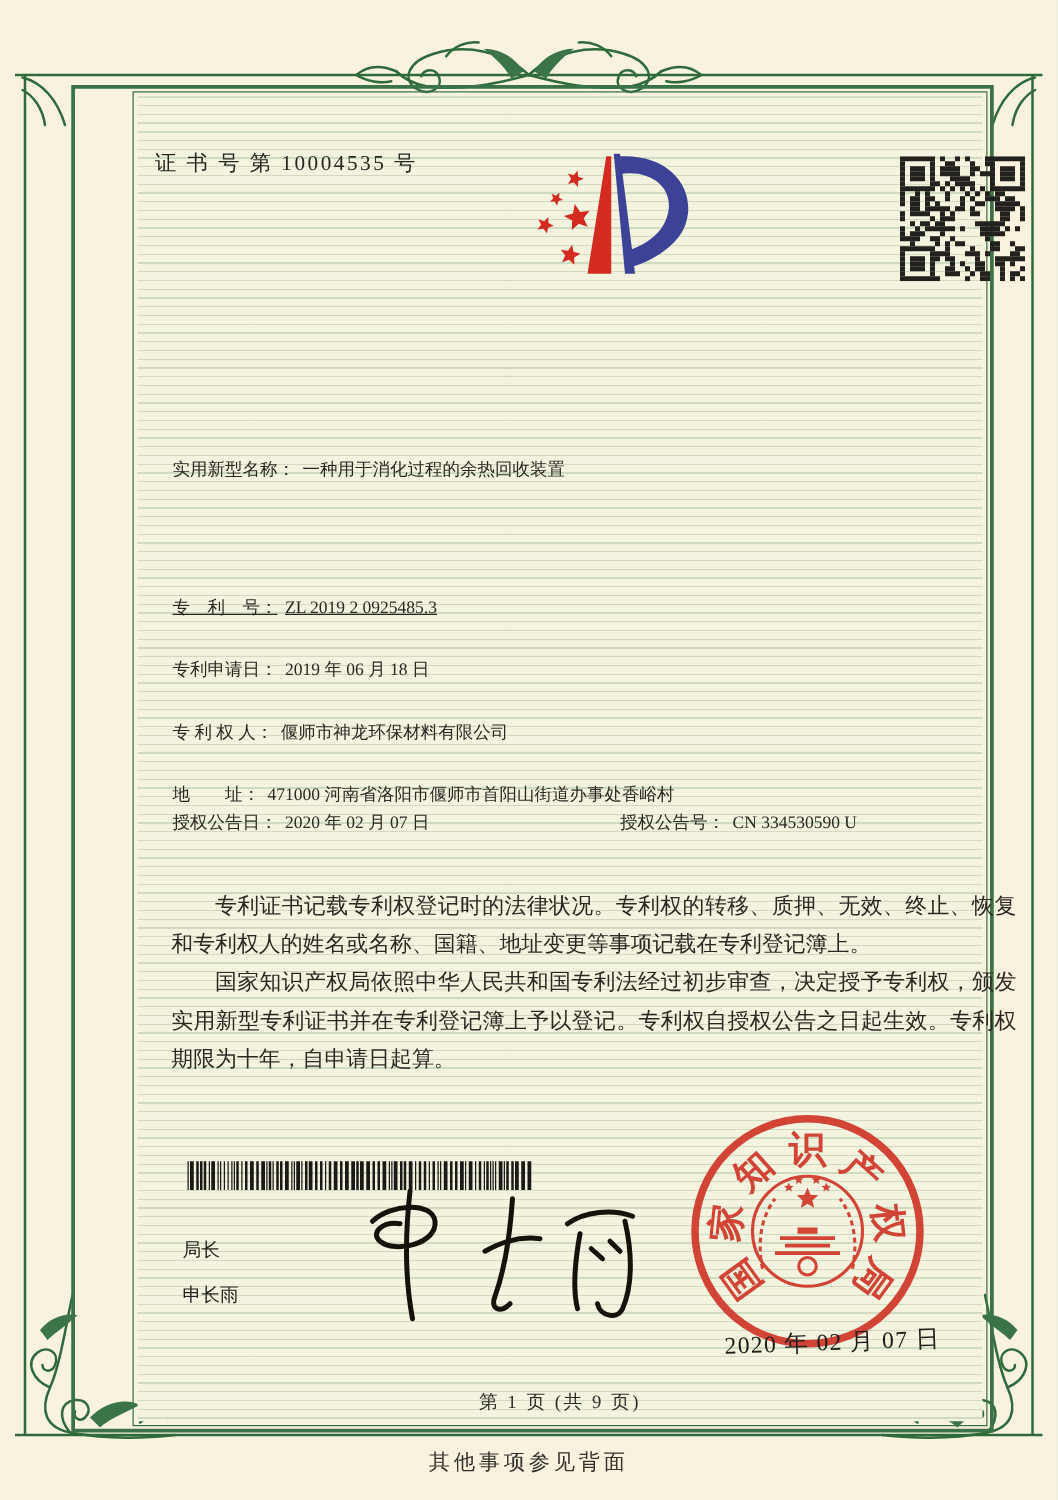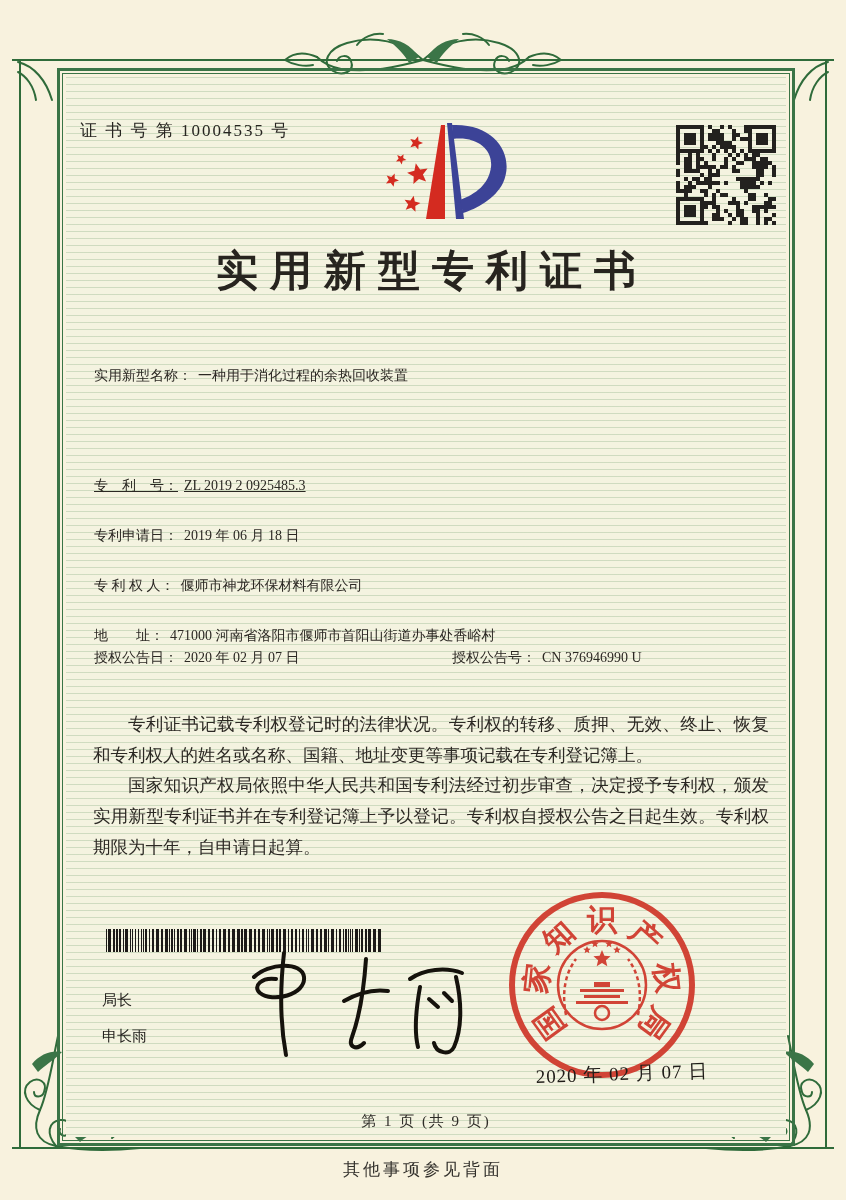--- a/index.html
+++ b/index.html
@@ -11,21 +11,21 @@
   .f-bottom{left:12px;right:12px;top:1147px;height:2px;}
   .f-left{left:19px;top:60px;height:1088px;width:2px;}
   .f-right{right:19px;top:60px;height:1088px;width:2px;}
   .top-flourish{position:absolute;left:calc(50% - 170px);top:27px;width:340px;height:66px;}
   .curl{position:absolute;width:40px;height:46px;top:56px;}
   .curl.tl{left:16px;} .curl.tr{right:16px;transform:scaleX(-1);}
   .orn{position:absolute;width:130px;height:124px;top:1034px;}
   .orn.bl{left:12px;} .orn.br{right:12px;transform:scaleX(-1);}
   
   .outer-border{position:absolute;left:57px;top:68px;width:732px;height:1072px;border:3px solid #3a7446;}
-  .inner-border{position:absolute;inset:2px;border:1px solid #3a7446;}
+  .inner-border{position:absolute;inset:2px;border:1px solid #3a7446;margin-left:44px;}
   .panel{position:absolute;inset:3px;background-color:#f4f3e0;
          background-image:repeating-linear-gradient(180deg,rgba(122,164,118,.30) 0 1px,rgba(0,0,0,0) 1px 7px);}
   
   .cert-no{position:absolute;left:14px;top:42px;font-size:17px;letter-spacing:2px;color:#262420;}
   .logo{position:absolute;left:290px;top:32px;width:190px;height:130px;}
   .qr{position:absolute;left:610px;top:48px;width:100px;height:100px;}
   .title{position:absolute;left:0;right:0;top:166px;margin:0;text-align:center;
          font-size:42px;font-weight:bold;letter-spacing:12px;text-indent:12px;color:#27241f;}
   .field{position:absolute;left:28px;right:20px;font-size:14px;white-space:nowrap;color:#2b2823;}
   .r1{top:290px;} .r2{top:350px;} .r3{top:400px;text-decoration:underline;} .r4{top:450px;} .r5{top:500px;} .r6{top:550px;} .r7{top:572px;}
@@ -421,41 +421,40 @@
             <rect x="24" y="96" width="4" height="4" fill="#23211e"></rect>
             <rect x="28" y="96" width="4" height="4" fill="#23211e"></rect>
             <rect x="52" y="96" width="4" height="4" fill="#23211e"></rect>
             <rect x="64" y="96" width="4" height="4" fill="#23211e"></rect>
             <rect x="68" y="96" width="4" height="4" fill="#23211e"></rect>
             <rect x="80" y="96" width="4" height="4" fill="#23211e"></rect>
             <rect x="88" y="96" width="4" height="4" fill="#23211e"></rect>
             <rect x="96" y="96" width="4" height="4" fill="#23211e"></rect>
           </svg>
 
-        <h1 class="title">实用新型专利证书</h1>
 
         <div class="field r1">
           <span class="flabel">实用新型名称：</span><span class="fvalue">一种用于消化过程的余热回收装置</span>
         </div>
         <div class="field r3">
           <span class="flabel">专　利　号：</span><span class="fvalue">ZL 2019 2 0925485.3</span>
         </div>
         <div class="field r4">
           <span class="flabel">专利申请日：</span><span class="fvalue">2019 年 06 月 18 日</span>
         </div>
         <div class="field r5">
           <span class="flabel">专 利 权 人：</span><span class="fvalue">偃师市神龙环保材料有限公司</span>
         </div>
         <div class="field r6">
           <span class="flabel">地　　址：</span><span class="fvalue">471000 河南省洛阳市偃师市首阳山街道办事处香峪村</span>
         </div>
         <div class="field r7">
           <span class="flabel">授权公告日：</span><span class="fvalue">2020 年 02 月 07 日</span>
           <span class="grant-right">
-            <span class="flabel">授权公告号：</span><span class="fvalue">CN 376946990 U</span>
+            <span class="flabel">授权公告号：</span><span class="fvalue">CN 334530590 U</span>
           </span>
         </div>
 
         <div class="paras">
           <p>专利证书记载专利权登记时的法律状况。专利权的转移、质押、无效、终止、恢复和专利权人的姓名或名称、国籍、地址变更等事项记载在专利登记簿上。</p>
           <p>国家知识产权局依照中华人民共和国专利法经过初步审查，决定授予专利权，颁发实用新型专利证书并在专利登记簿上予以登记。专利权自授权公告之日起生效。专利权期限为十年，自申请日起算。</p>
         </div>
 
         <div class="barcode" id="barcode">
             <div style="width: 1px; margin-right: 1px;"></div>

